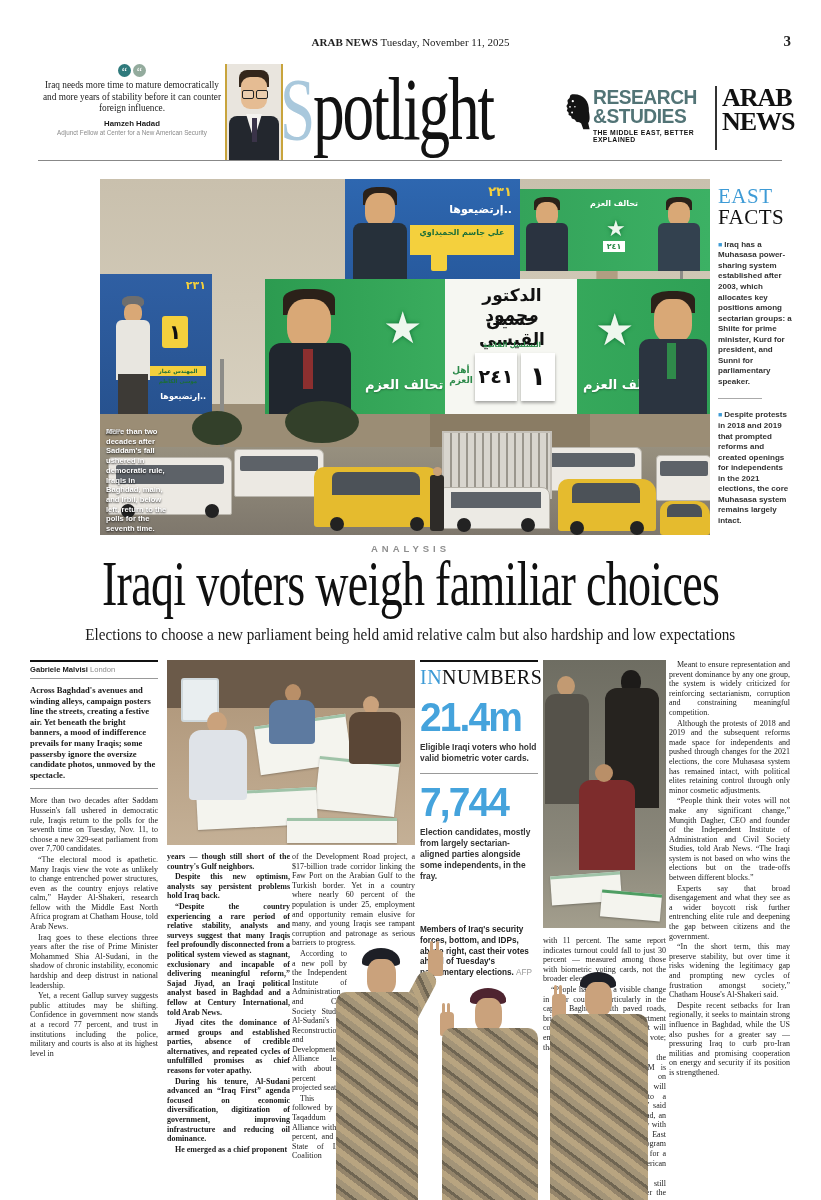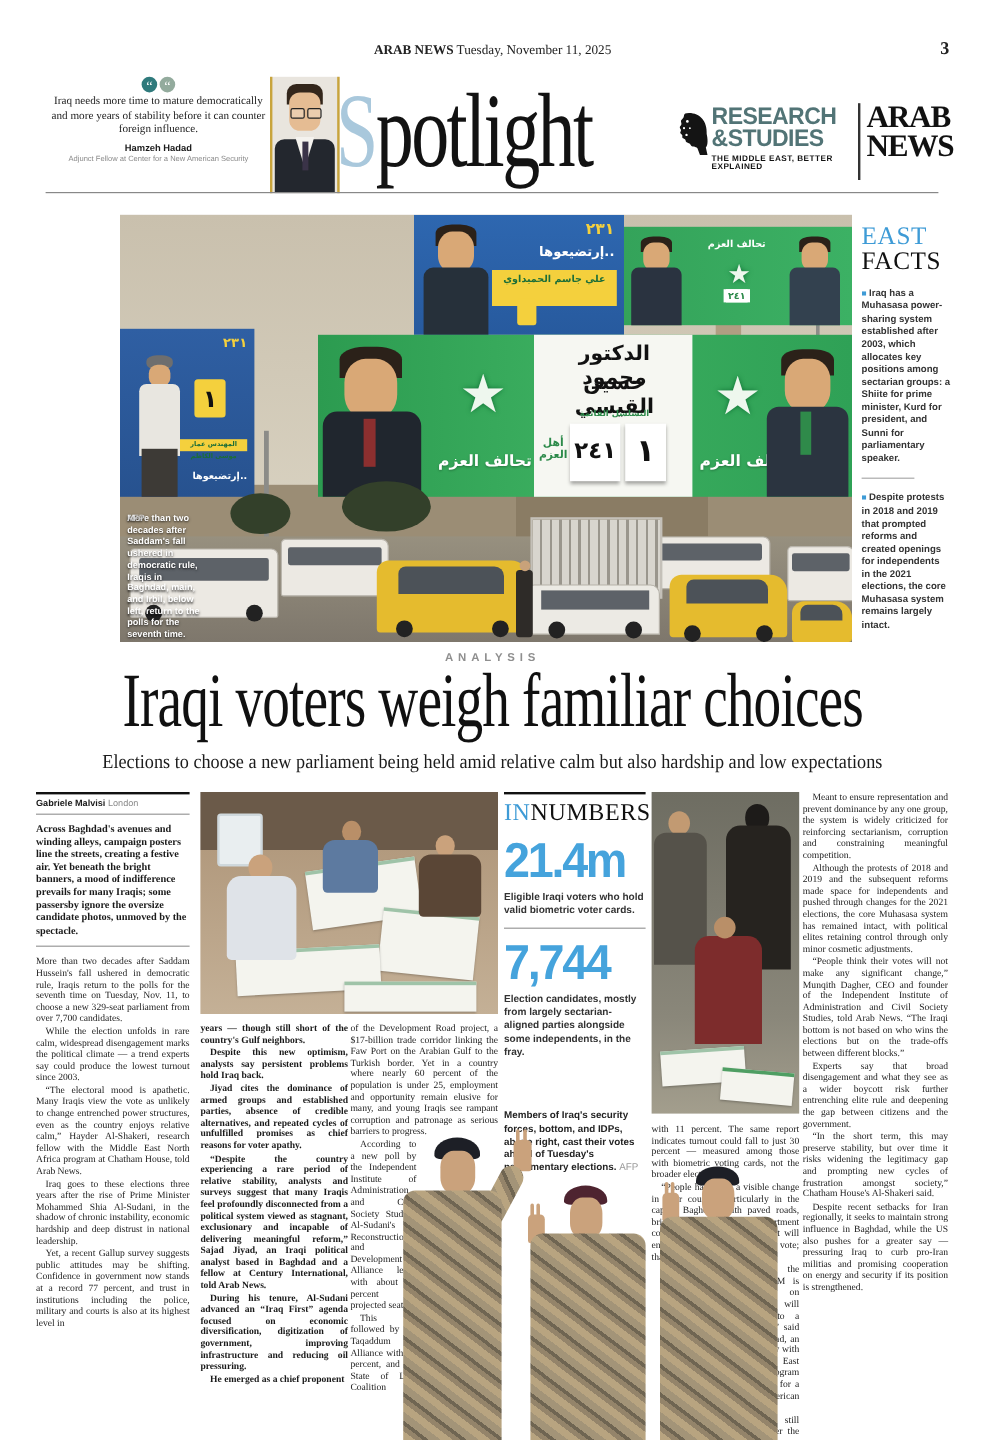--- a/index.html
+++ b/index.html
@@ -356,21 +356,20 @@
 
 <div class="abs c1">
   <div class="byline">
     <b>Gabriele Malvisi</b>
     <span class="loc">London</span>
   </div>
   <div class="lede">Across Baghdad's avenues and winding alleys, campaign posters line the streets, creating a festive air. Yet beneath the bright banners, a mood of indifference prevails for many Iraqis; some passersby ignore the oversize candidate photos, unmoved by the spectacle.</div>
   <div class="lederule"></div>
   <div class="coltext">
     <p>More than two decades after Saddam Hussein's fall ushered in democratic rule, Iraqis return to the polls for the seventh time on Tuesday, Nov. 11, to choose a new 329-seat parliament from over 7,700 candidates.</p>
-    <p class="ind">While the election unfolds in rare calm, widespread disengagement marks the political climate — a trend experts say could produce the lowest turnout since 2003.</p>
     <p class="ind">“The electoral mood is apathetic. Many Iraqis view the vote as unlikely to change entrenched power structures, even as the country enjoys relative calm,” Hayder Al-Shakeri, research fellow with the Middle East North Africa program at Chatham House, told Arab News.</p>
     <p class="ind">Iraq goes to these elections three years after the rise of Prime Minister Mohammed Shia Al-Sudani, in the shadow of chronic instability, economic hardship and deep distrust in national leadership.</p>
     <p class="ind">Yet, a recent Gallup survey suggests public attitudes may be shifting. Confidence in government now stands at a record 77 percent, and trust in institutions including the police, military and courts is also at its highest level in</p>
   </div>
 </div>
 
 <div class="abs ballotphoto">
   <div style="left:14px;top:18px;width:34px;height:40px;background:#e9eef0;border:2px solid #cfd8dc;border-radius:3px;"></div>
   <div class="sheet" style="left:90px;top:60px;width:92px;height:46px;transform:rotate(-8deg);"></div>
   <div class="sheet" style="left:150px;top:100px;width:80px;height:50px;transform:rotate(6deg);"></div>
@@ -380,23 +379,23 @@
   <div style="left:22px;top:70px;width:58px;height:70px;background:#dfe3e8;border-radius:12px 12px 4px 4px;"></div>
   <div class="fig-head" style="left:118px;top:24px;width:16px;height:18px;background:#b98f68;"></div>
   <div style="left:102px;top:40px;width:46px;height:44px;background:#5d7aa0;border-radius:10px 10px 4px 4px;"></div>
   <div class="fig-head" style="left:196px;top:36px;width:16px;height:18px;background:#caa27c;"></div>
   <div style="left:182px;top:52px;width:52px;height:52px;background:#5a4636;border-radius:10px 10px 4px 4px;"></div>
 </div>
 
 <div class="abs coltext c2">
   <p>years — though still short of the country's Gulf neighbors.</p>
   <p class="ind">Despite this new optimism, analysts say persistent problems hold Iraq back.</p>
+  <p class="ind">“Despite the country experiencing a rare period of relative stability, analysts and surveys suggest that many Iraqis feel profoundly disconnected from a political system viewed as stagnant, exclusionary and incapable of delivering meaningful reform,” Sajad Jiyad, an Iraqi political analyst based in Baghdad and a fellow at Century International, told Arab News.</p>
   <p class="ind">Jiyad cites the dominance of armed groups and established parties, absence of credible alternatives, and repeated cycles of unfulfilled promises as chief reasons for voter apathy.</p>
-  <p class="ind">“Despite the country experiencing a rare period of relative stability, analysts and surveys suggest that many Iraqis feel profoundly disconnected from a political system viewed as stagnant, exclusionary and incapable of delivering meaningful reform,” Sajad Jiyad, an Iraqi political analyst based in Baghdad and a fellow at Century International, told Arab News.</p>
-  <p class="ind">During his tenure, Al-Sudani advanced an “Iraq First” agenda focused on economic diversification, digitization of government, improving infrastructure and reducing oil pressuring.</p>
+  <p class="ind">During his tenure, Al-Sudani advanced an “Iraq First” agenda focused on economic diversification, digitization of government, improving infrastructure and reducing oil dominance.</p>
   <p class="ind">He emerged as a chief proponent</p>
 </div>
 
 <div class="abs coltext c3">
   <p>of the Development Road project, a $17-billion trade corridor linking the Faw Port on the Arabian Gulf to the Turkish border. Yet in a country where nearly 60 percent of the population is under 25, employment and opportunity remain elusive for many, and young Iraqis see rampant corruption and patronage as serious barriers to progress.</p>
   <span class="wrapR"></span>
   <p class="ind">According to a new poll by the Independent Institute of Administration and Civil Society Studies, Al-Sudani's Reconstruction and Development Alliance leads with about 29 percent of projected seats.</p>
   <p class="ind">This is followed by the Taqaddum Alliance with 14 percent, and the State of Law Coalition</p>
 </div>
 
@@ -429,21 +428,21 @@
   <p>with 11 percent. The same report indicates turnout could fall to just 30 percent — measured among those with biometric voting cards, not the broader electorate.</p>
   <p class="ind">“People have seen a visible change in their country, particularly in the capital Baghdad, with paved roads, bridges, and various apartment complexes being built, and that will encourage people to go out and vote; that is</p>
   <span class="wrapL"></span>
   <p>what the incumbent PM is campaigning on and hoping will push him to a second term,” said Hamzeh Hadad, an adjunct fellow with the Middle East Security Program at the Center for a New American Security.</p>
   <p class="ind">Iraq still operates under the Muhasasa power-sharing system established after 2003,</p>
 </div>
 
 <div class="abs coltext c6">
   <p class="ind">Meant to ensure representation and prevent dominance by any one group, the system is widely criticized for reinforcing sectarianism, corruption and constraining meaningful competition.</p>
   <p class="ind">Although the protests of 2018 and 2019 and the subsequent reforms made space for independents and pushed through changes for the 2021 elections, the core Muhasasa system has remained intact, with political elites retaining control through only minor cosmetic adjustments.</p>
-  <p class="ind">“People think their votes will not make any significant change,” Munqith Dagher, CEO and founder of the Independent Institute of Administration and Civil Society Studies, told Arab News. “The Iraqi bottom is not based on who wins the elections but on the trade-offs between different blocks.”</p>
+  <p class="ind">“People think their votes will not make any significant change,” Munqith Dagher, CEO and founder of the Independent Institute of Administration and Civil Society Studies, told Arab News. “The Iraqi system is not based on who wins the elections but on the trade-offs between different blocks.”</p>
   <p class="ind">Experts say that broad disengagement and what they see as a wider boycott risk further entrenching elite rule and deepening the gap between citizens and the government.</p>
   <p class="ind">“In the short term, this may preserve stability, but over time it risks widening the legitimacy gap and prompting new cycles of frustration amongst society,” Chatham House's Al-Shakeri said.</p>
   <p class="ind">Despite recent setbacks for Iran regionally, it seeks to maintain strong influence in Baghdad, while the US also pushes for a greater say — pressuring Iraq to curb pro-Iran militias and promising cooperation on energy and security if its position is strengthened.</p>
 </div>
 
 <div class="abs soldiers">
 
   <div class="hand" style="left:136px;top:10px;width:15px;height:26px;">
       <span class="fing" style="left:2px;"></span>
       <span class="fing" style="left:8px;"></span>

